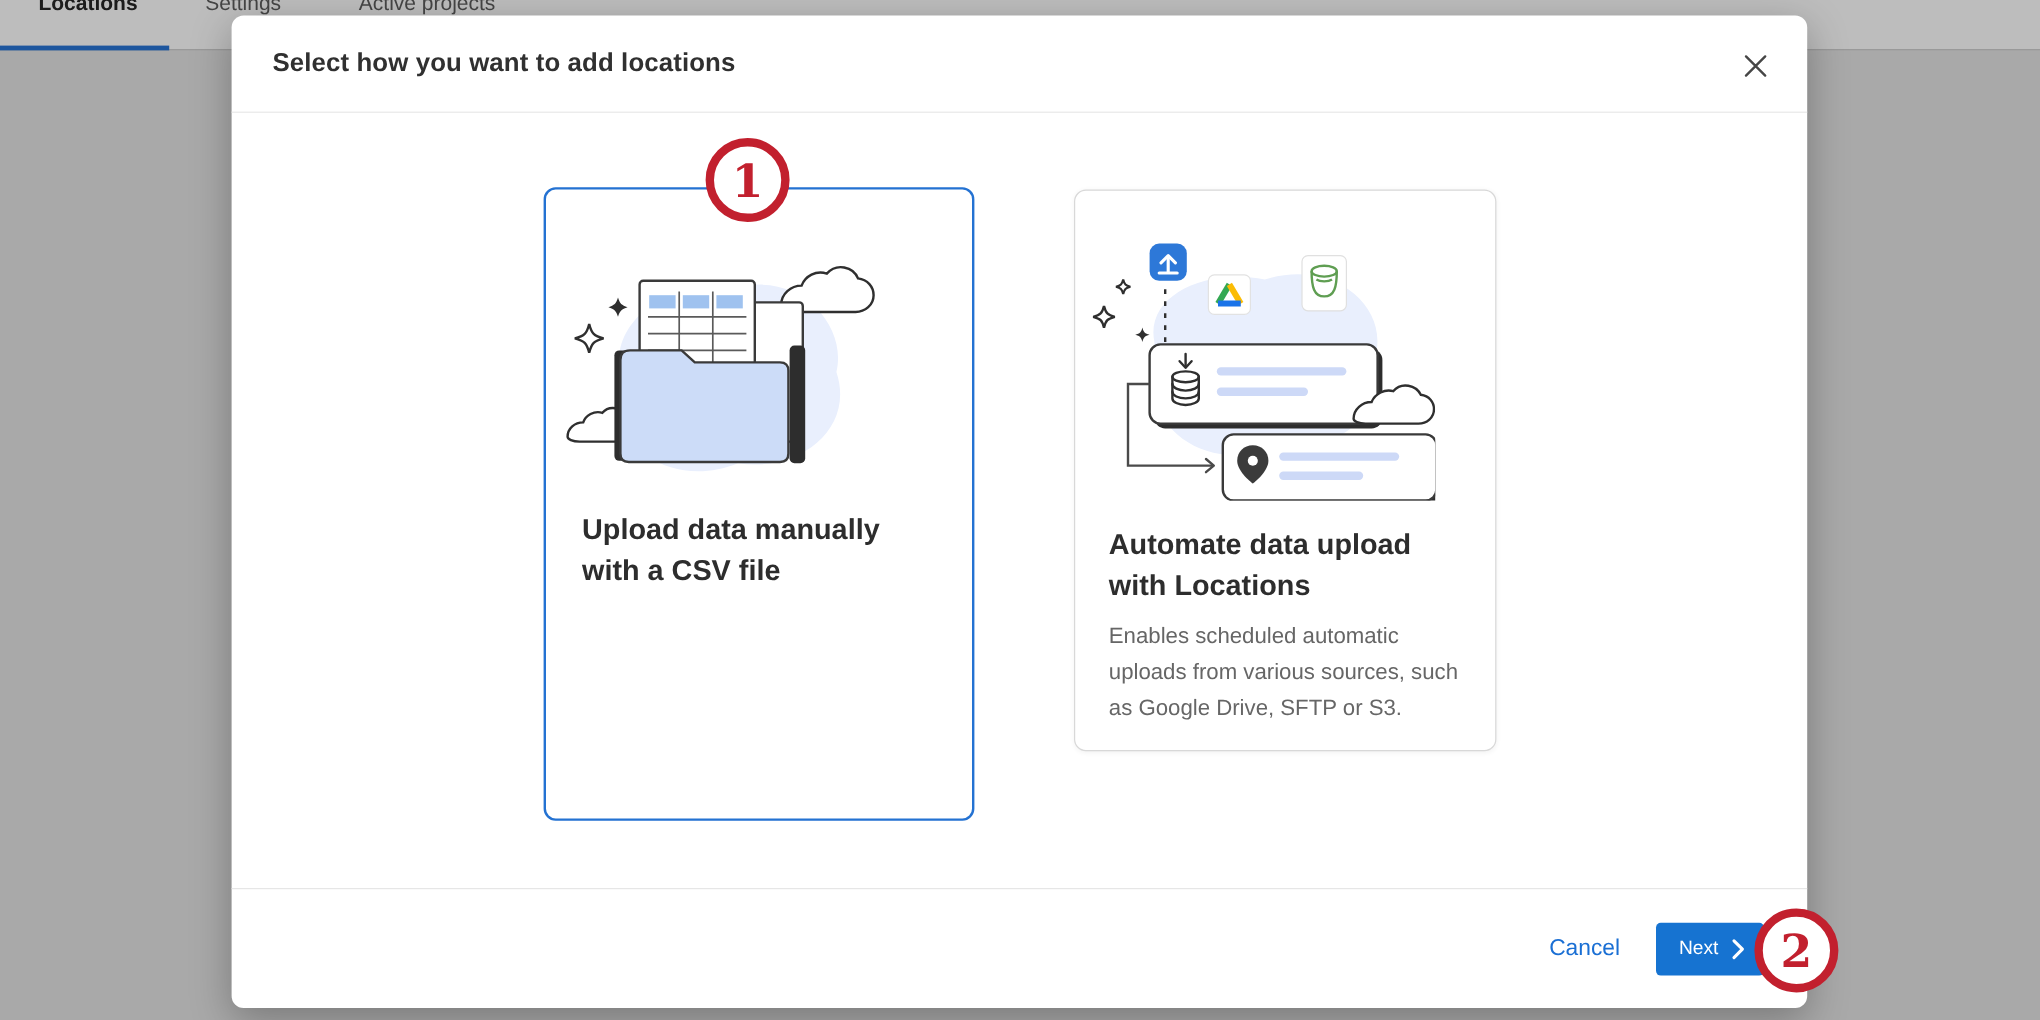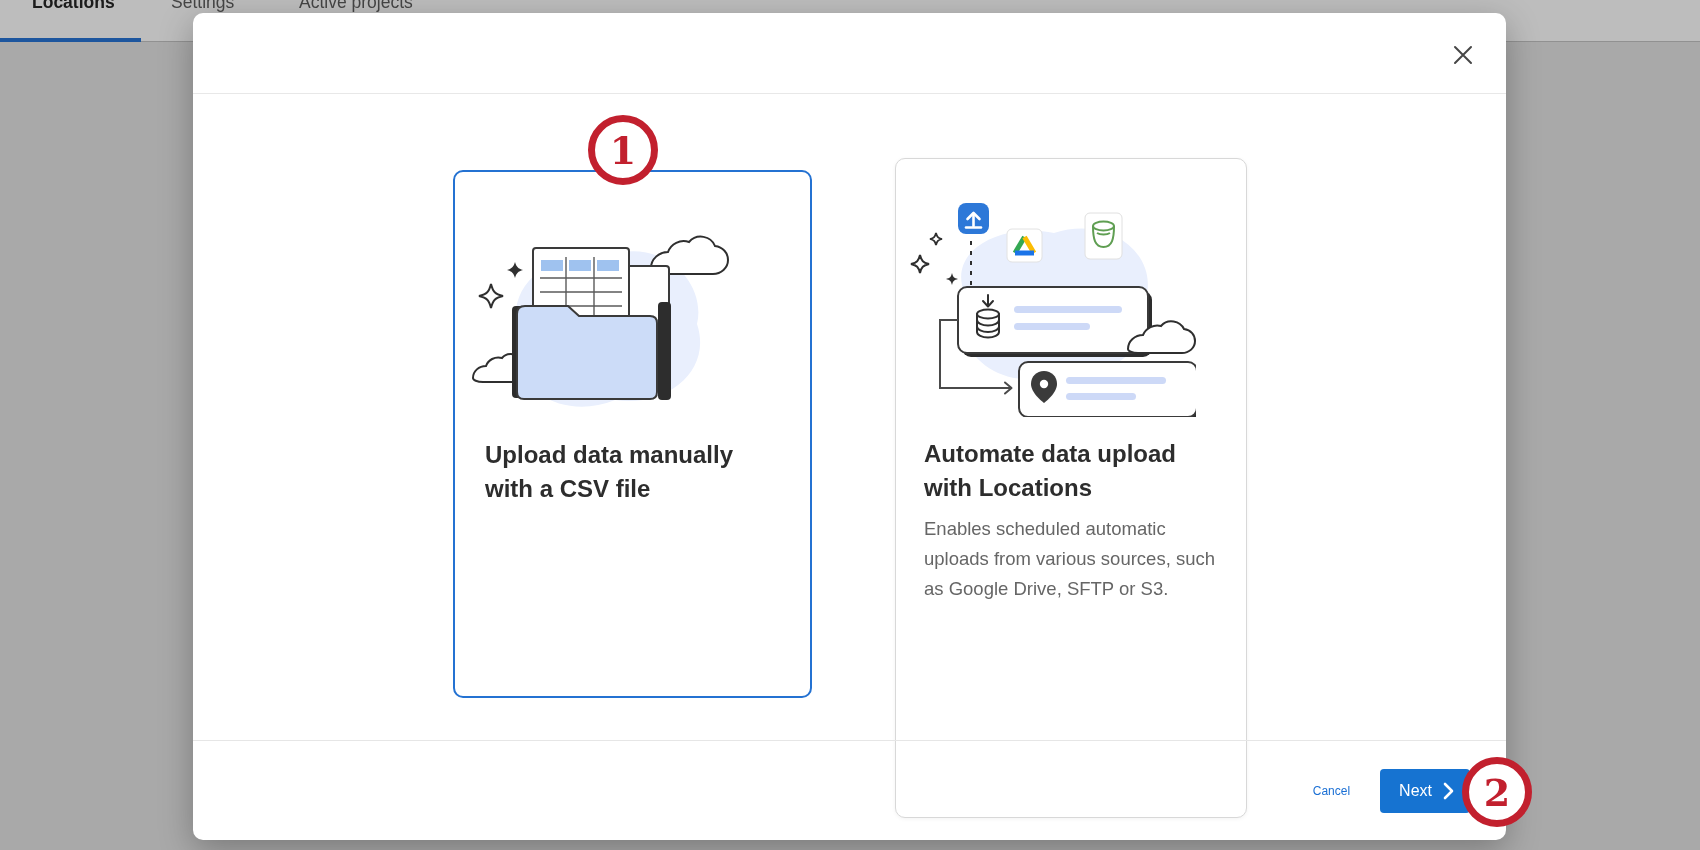--- a/index.html
+++ b/index.html
@@ -36,41 +36,41 @@
     position:absolute; left:1252px; top:24px; width:36px; height:36px;
     display:flex; align-items:center; justify-content:center;
     background:none; border:none; cursor:pointer;
   }
 
   
   .card {
     position:absolute; background:#fff; border-radius:10px; cursor:pointer; text-align:left;
     font-family:inherit;
   }
-  .card--selected { left:260px; top:157px; width:359px; height:528px; border:2px solid #2472d2; }
-  .card--default  { left:702px; top:145px; width:352px; height:660px; border:1px solid #d8d8d8;
+  .card--selected { left:260px; top:143px; width:359px; height:528px; border:2px solid #2472d2; }
+  .card--default  { left:702px; top:145px; width:352px; height:468px; border:1px solid #d8d8d8;
                     box-shadow:0 1px 4px rgba(0,0,0,0.05); }
   .card-illustration { display:block; margin:38px auto 0; }
   .card--default .card-illustration { margin-top:30px; }
   .card-text { padding:12px 30px 0 30px; }
   .card--default .card-text { padding:16px 28px 0 28px; }
   .card-title { font-size:24px; line-height:34px; font-weight:700; color:#2d2d2d; }
   .card-title span { display:block; }
   .card-desc { margin-top:9px; font-size:18.5px; line-height:30px; color:#666666; }
 
   
   .modal-footer {
     position:absolute; left:0; top:727px; width:100%; height:100px;
     border-top:1px solid #e6e6e6;
     display:flex; align-items:center; justify-content:flex-end;
     padding-right:36px; gap:30px;
   }
   .cancel-link {
     background:none; border:none; cursor:pointer;
-    font-size:12px; color:#1a6fd4; font-family:inherit;
+    font-size:19px; color:#1a6fd4; font-family:inherit;
   }
   .next-btn {
     height:44px; padding:0 16px 0 19px; background:#1673d1; border:none; border-radius:4px;
     display:flex; align-items:center; gap:11px; cursor:pointer;
     font-size:16px; color:#ffffff; font-family:inherit;
   }
 
   
   .annotation {
     position:absolute; width:70px; height:70px; border-radius:50%;
@@ -92,20 +92,21 @@
     <div class="tab" style="left:171px">Settings</div>
     <div class="tab" style="left:299px">Active projects</div>
     <div class="tab-underline"></div>
   </div>
 
   <div class="scrim"></div>
 
   <div class="modal">
 
     <div class="modal-header">
+      <div class="modal-title">Select how you want to add locations</div>
       <button class="close-btn">
         <span style="display:flex">
           <svg width="22" height="22" viewBox="0 0 22 22">
             <path d="M3 3 L19 19 M19 3 L3 19" stroke="#464646" stroke-width="2" stroke-linecap="round" fill="none"></path>
           </svg>
         </span>
       </button>
     </div>
 
     <div class="card card--selected" aria-label="Upload data manually from a CSV file">

